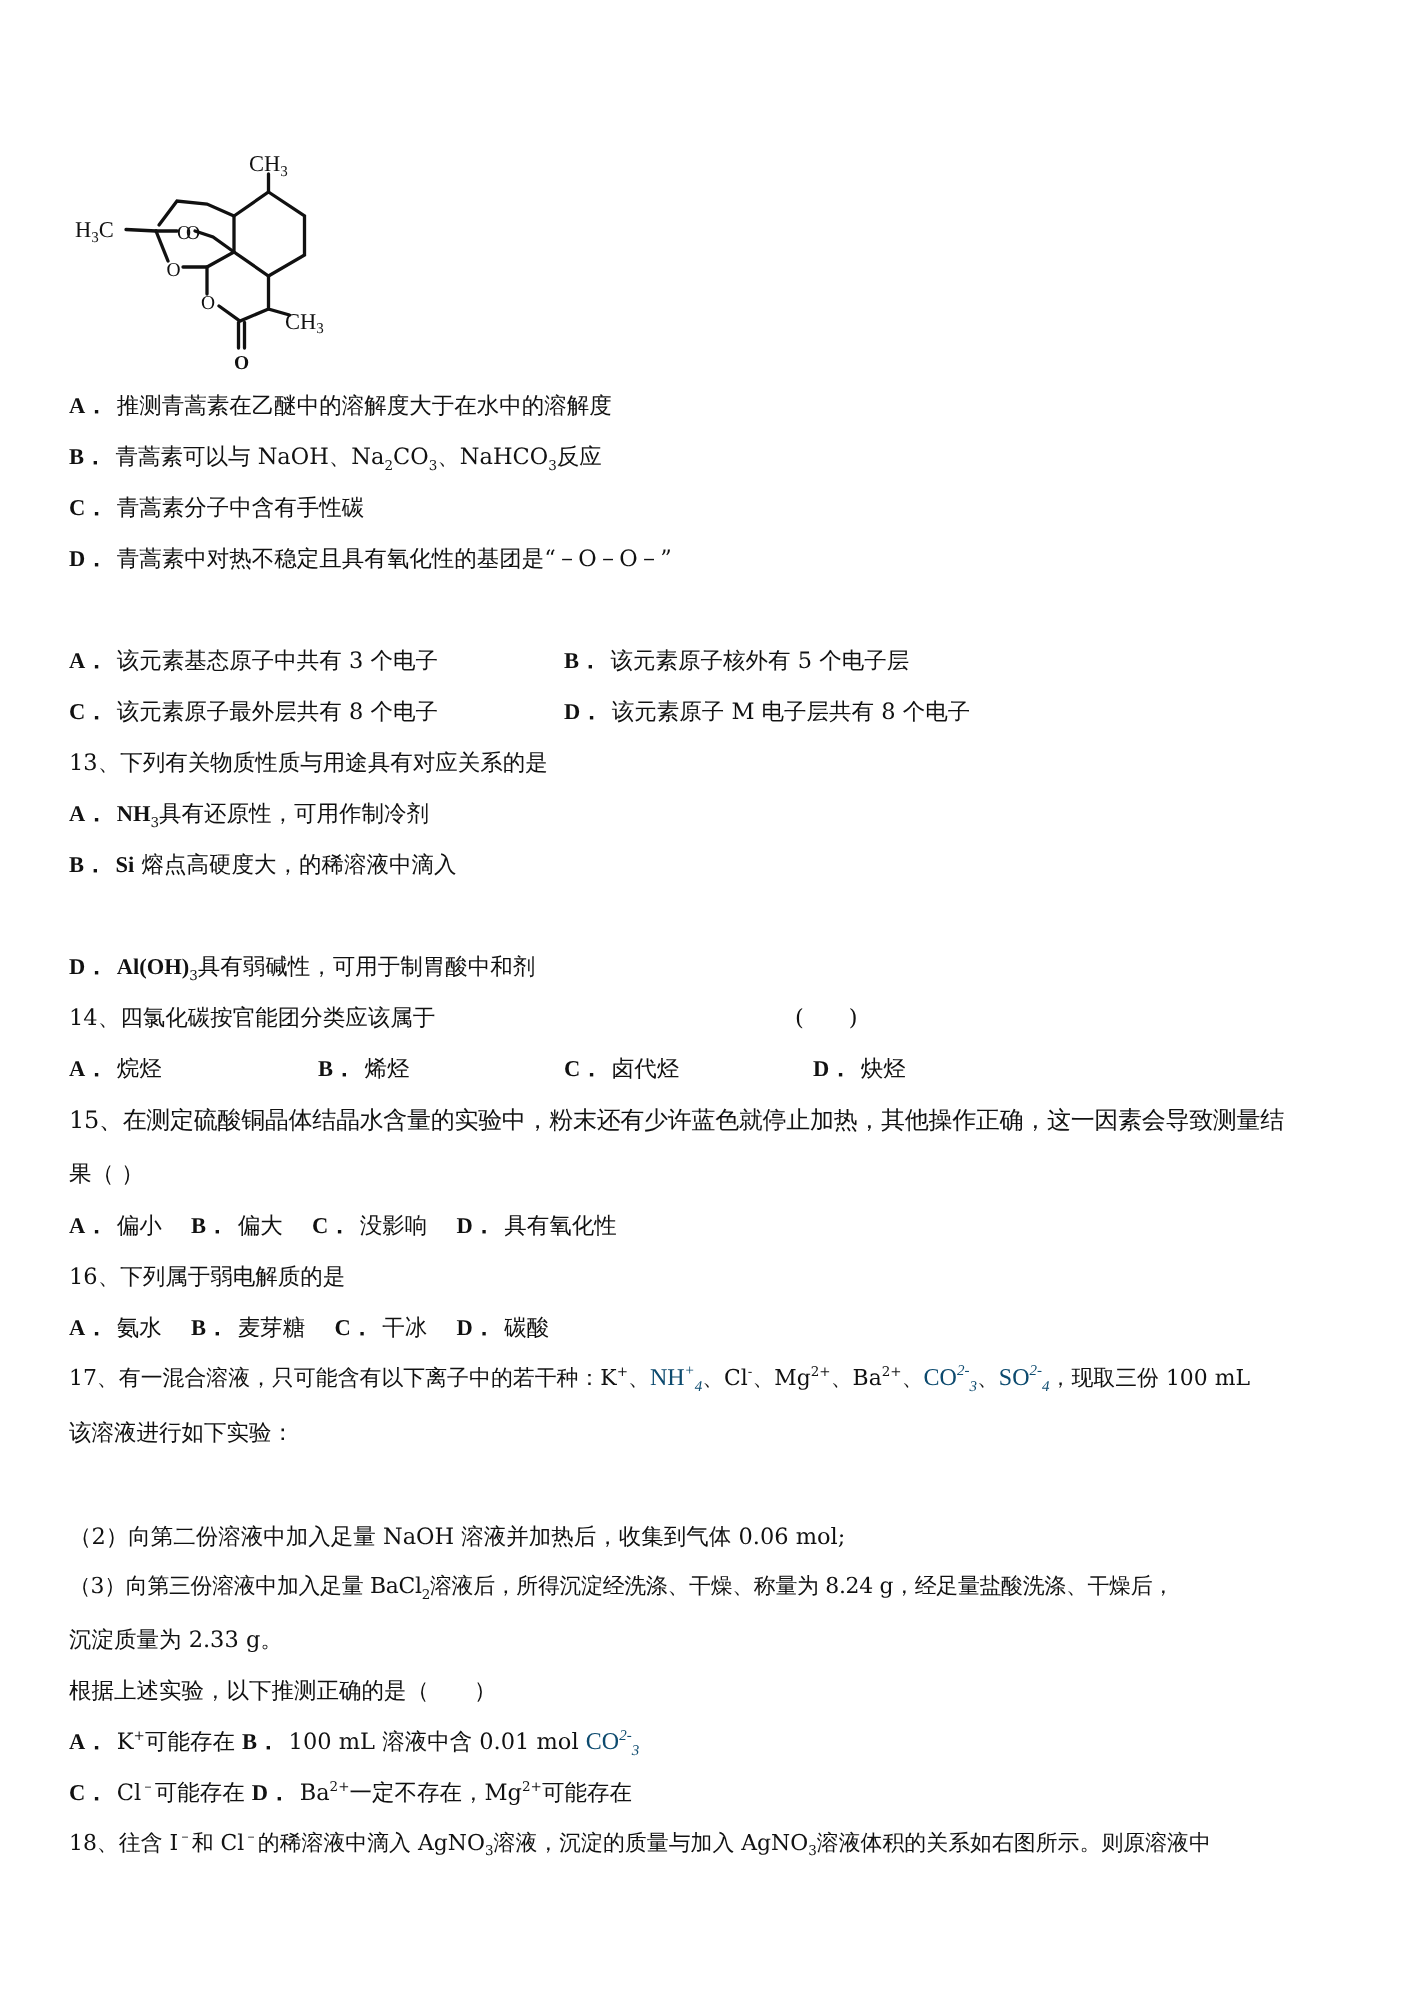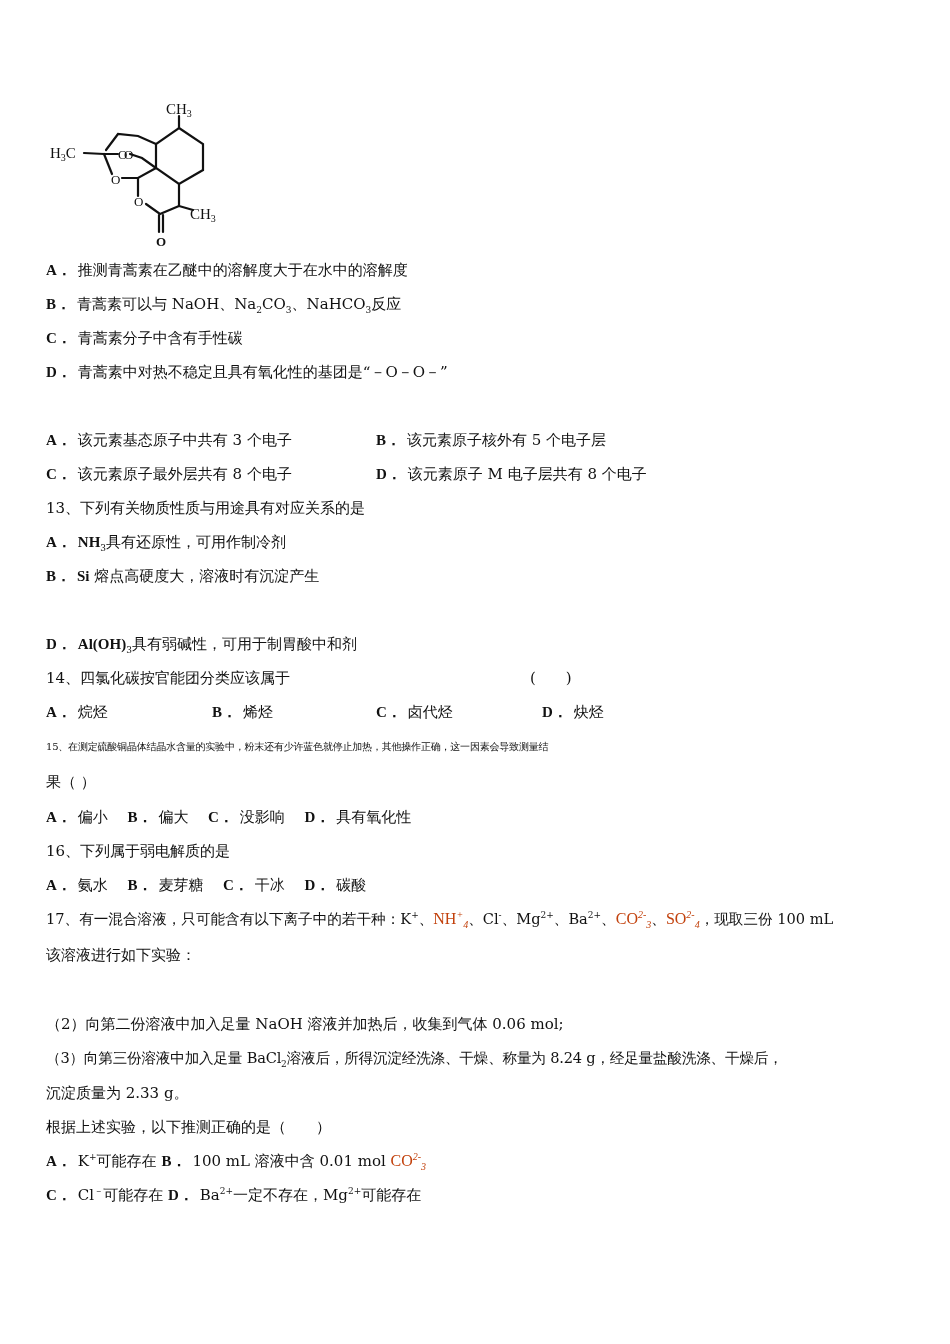--- a/index.html
+++ b/index.html
@@ -3,21 +3,21 @@
 <meta charset="utf-8">
 <style>
   html, body { margin: 0; padding: 0; background: #ffffff; }
   body { width: 950px; height: 1344px; position: relative; overflow: hidden;
          font-family: "DejaVu Serif", "Liberation Serif", serif; color: #111; }
   .page { position: absolute; left: 0; top: 0; width: 950px; height: 1344px; }
   .line { position: absolute; left: 46px; font-size: 15px; line-height: 20px; white-space: nowrap; }
   .b { font-weight: bold; font-family: "Liberation Serif", "DejaVu Serif", serif; }
   .lab { font-weight: bold; font-family: "Liberation Serif", serif; margin-right: 6px; }
   .col2 { position: absolute; white-space: nowrap; }
-  .ion { font-family: "Liberation Serif", serif; color: #c2410c; font-size: 16px; }
+  .ion { font-family: "Liberation Serif", serif; color: #0c4a6e; font-size: 16px; }
   .ion sup, .ion sub { font-size: 10px; font-style: italic; }
   sup { font-size: 9px; vertical-align: super; line-height: 0; }
   sub { font-size: 9px; vertical-align: sub; line-height: 0; }
   .mol { position: absolute; left: 48px; top: 98px; width: 190px; height: 150px; }
   .gap { display: inline-block; }
 </style>
 </head>
 <body>
 
 <div class="page">
@@ -75,38 +75,38 @@
   <div class="line" style="top:464px">
     <span><span class="lab">C．</span><span>该元素原子最外层共有 8 个电子</span></span>
     <span class="col2" style="left:330px"><span class="lab">D．</span><span>该元素原子 M 电子层共有 8 个电子</span></span>
   </div>
 
   <div class="line" style="top:498px"><span>13、下列有关物质性质与用途具有对应关系的是</span></div>
   <div class="line" style="top:532px">
     <span class="lab">A．</span><span class="b">NH</span><sub>3</sub><span>具有还原性，可用作制冷剂</span>
   </div>
   <div class="line" style="top:566px">
-    <span class="lab">B．</span><span class="b">Si</span><span> 熔点高硬度大，溶液时有沉淀产生</span>
+    <span class="lab">B．</span><span class="b">Si</span><span> 熔点高硬度大，的稀溶液中滴入</span>
   </div>
   <div class="line" style="top:634px">
     <span class="lab">D．</span><span class="b">Al(OH)</span><sub>3</sub><span>具有弱碱性，可用于制胃酸中和剂</span>
   </div>
 
   <div class="line" style="top:668px">
     <span>14、四氯化碳按官能团分类应该属于</span>
     <span class="col2" style="left:484px">(　　)</span>
   </div>
   <div class="line" style="top:702px; width:860px">
     <span class="col2" style="left:0"><span class="lab">A．</span><span>烷烃</span></span>
     <span class="col2" style="left:166px"><span class="lab">B．</span><span>烯烃</span></span>
     <span class="col2" style="left:330px"><span class="lab">C．</span><span>卤代烃</span></span>
     <span class="col2" style="left:496px"><span class="lab">D．</span><span>炔烃</span></span>
   </div>
 
-  <div class="line" style="top:737px; font-size:10px; letter-spacing:-0.2px"><span>15、在测定硫酸铜晶体结晶水含量的实验中，粉末还有少许蓝色就停止加热，其他操作正确，这一因素会导致测量结</span></div>
+  <div class="line" style="top:737px; font-size:16px; letter-spacing:-0.2px"><span>15、在测定硫酸铜晶体结晶水含量的实验中，粉末还有少许蓝色就停止加热，其他操作正确，这一因素会导致测量结</span></div>
   <div class="line" style="top:772px"><span>果（  ）</span></div>
   <div class="line" style="top:807px">
     <span><span class="lab">A．</span><span>偏小</span></span>
     <span class="gap" style="width:10px"></span>
     <span><span class="lab">B．</span><span>偏大</span></span>
     <span class="gap" style="width:10px"></span>
     <span><span class="lab">C．</span><span>没影响</span></span>
     <span class="gap" style="width:10px"></span>
     <span><span class="lab">D．</span><span>具有氧化性</span></span>
   </div>
@@ -136,14 +136,17 @@
   <div class="line" style="top:1117px"><span>根据上述实验，以下推测正确的是（　　）</span></div>
   <div class="line" style="top:1151px">
     <span><span class="lab">A．</span><span>K</span><sup>+</sup><span>可能存在</span></span>
     <span><span class="lab">B．</span><span>100  mL 溶液中含 0.01  mol</span> <span class="ion"><span>CO</span><sup>2-</sup><sub>3</sub></span></span>
   </div>
   <div class="line" style="top:1185px">
     <span><span class="lab">C．</span><span>Cl</span><sup>－</sup><span>可能存在</span></span>
     <span><span class="lab">D．</span><span>Ba</span><sup>2+</sup><span>一定不存在，Mg</span><sup>2+</sup><span>可能存在</span></span>
   </div>
 
+  <div class="line" style="top:1219px; font-size:14.6px">
+    <span>18、往含 I</span><sup>－</sup><span>和 Cl</span><sup>－</sup><span>的稀溶液中滴入 AgNO</span><sub>3</sub><span>溶液，沉淀的质量与加入 AgNO</span><sub>3</sub><span>溶液体积的关系如右图所示。则原溶液中</span>
+  </div>
 
 </div>
 
 </body></html>

